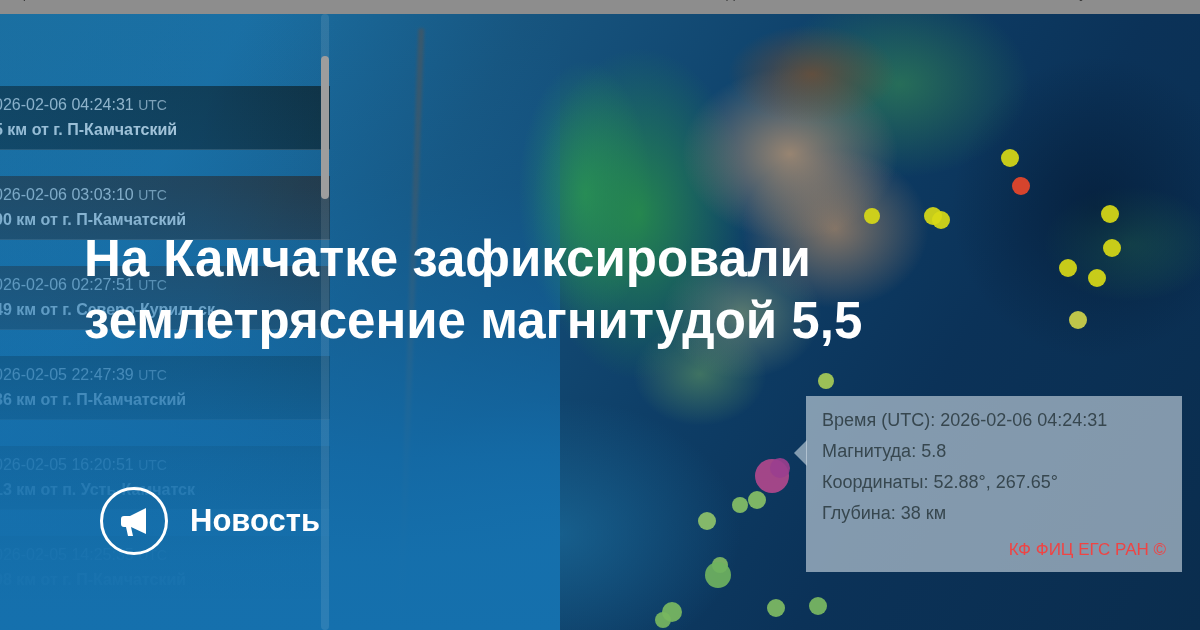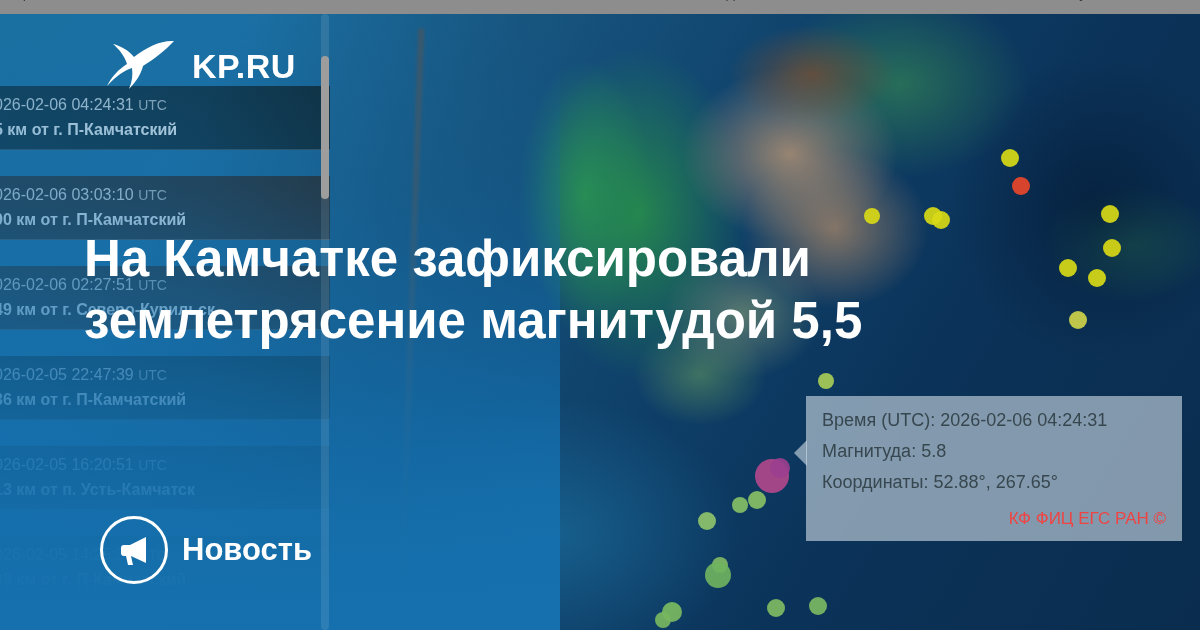--- a/index.html
+++ b/index.html
@@ -122,22 +122,22 @@
 
   
   .headline {
     position:absolute; top:228px; left:84px; width:900px; z-index:30;
     font-size:51px; line-height:62px; font-weight:bold; color:#ffffff;
   }
   .headline .l2 { display:block; }
 
   
   .badge {
-    position:absolute; top:516px; left:100px; display:flex;
-    align-items:center; gap:14px; z-index:30;
+    position:absolute; top:487px; left:100px; display:flex;
+    align-items:center; gap:22px; z-index:30;
   }
   .badge-circle {
     width:68px; height:68px; border-radius:50%;
     border:3px solid #ffffff; display:flex; align-items:center;
     justify-content:center;
   }
   .badge-label { font-size:31px; font-weight:bold; color:#ffffff; }
 
   
   .info {
@@ -226,30 +226,20 @@
 
   <div class="topnav">
     <div class="topnav-inner">
       <span class="topnav-item nv0">анизация</span>
       <span class="topnav-item nv1">Новости</span>
       <span class="topnav-item nv2">Наблюдения</span>
       <span class="topnav-item nv3">Наука</span>
     </div>
   </div>
 
-  <div class="logo">
-    <span>
-      <svg width="74" height="52" viewBox="0 0 74 52">
-        <path fill="#ffffff" d="M70 3 C58 2 42 9 30 19 C24 12 17 8 9 6 C16 12 21 19 23 26
-                                 C15 31 8 38 3 48 C12 38 21 32 28 30 C29 37 28 44 25 51
-                                 C32 44 37 36 39 28 C50 21 62 12 70 3 Z"></path>
-      </svg>
-    </span>
-    <span class="logo-text">KP.RU</span>
-  </div>
 
   <div class="headline">
     <span class="l1">На Камчатке зафиксировали</span>
     <span class="l2">землетрясение магнитудой 5,5</span>
   </div>
 
   <div class="badge">
     <span class="badge-circle">
       <svg width="36" height="36" viewBox="0 0 36 36">
         <path fill="#ffffff" d="M30 5 L14 13 L8 13 C6 13 5 14 5 16 L5 21 C5 23 6 24 8 24
@@ -257,16 +247,17 @@
       </svg>
     </span>
     <span class="badge-label">Новость</span>
   </div>
 
   <div class="info">
     <div class="info-tail"></div>
     <div class="info-row">Время (UTC): 2026-02-06 04:24:31</div>
     <div class="info-row">Магнитуда: 5.8</div>
     <div class="info-row">Координаты: 52.88°, 267.65°</div>
+    <div class="info-row">Глубина: 38 км</div>
     <div class="info-credit">КФ ФИЦ ЕГС РАН ©</div>
   </div>
 
 </div>
 
 </body></html>

